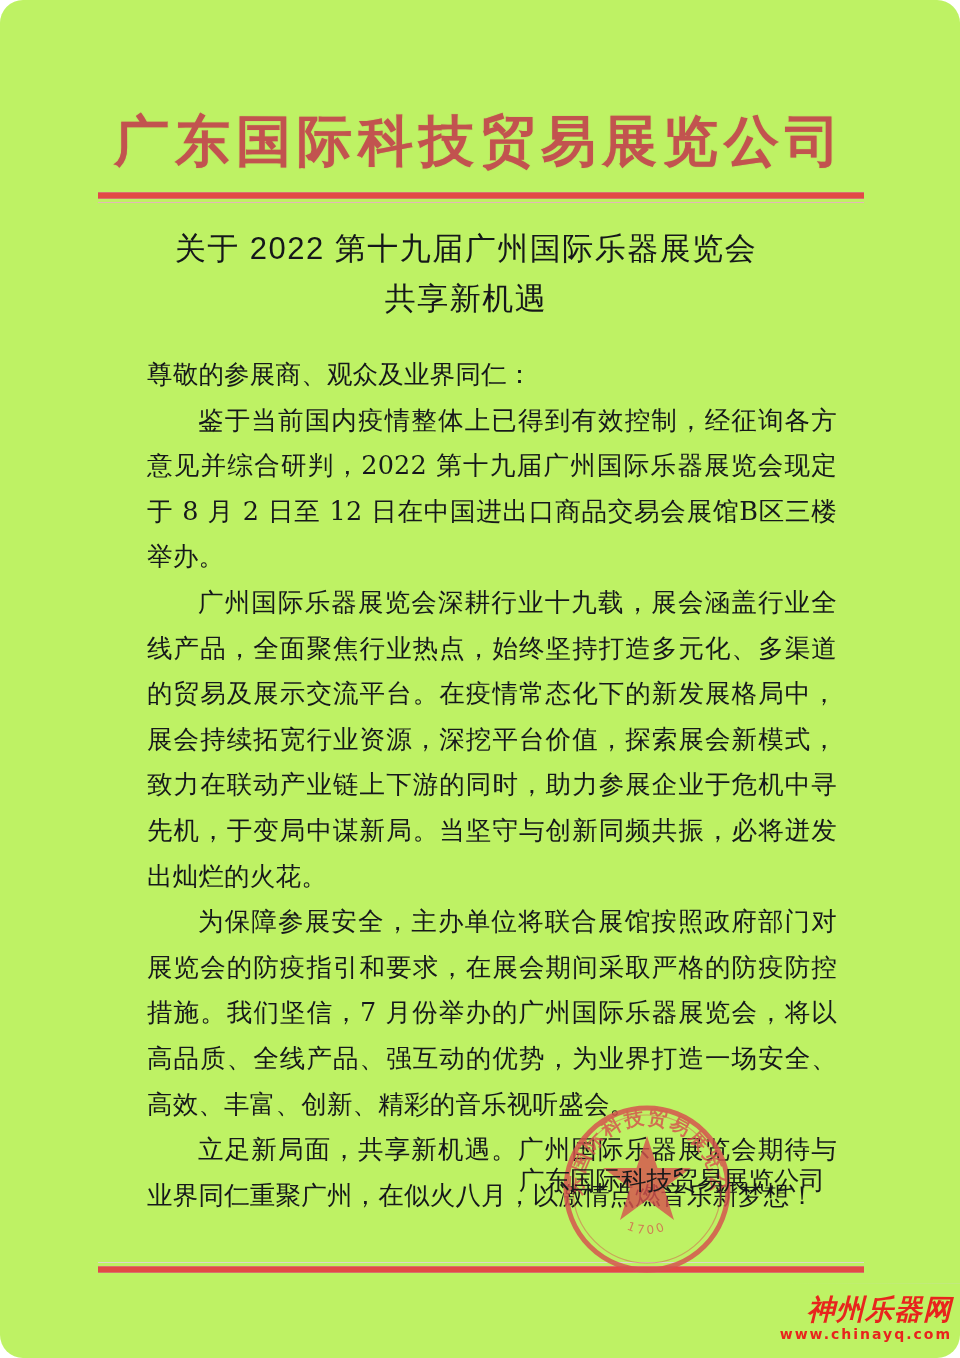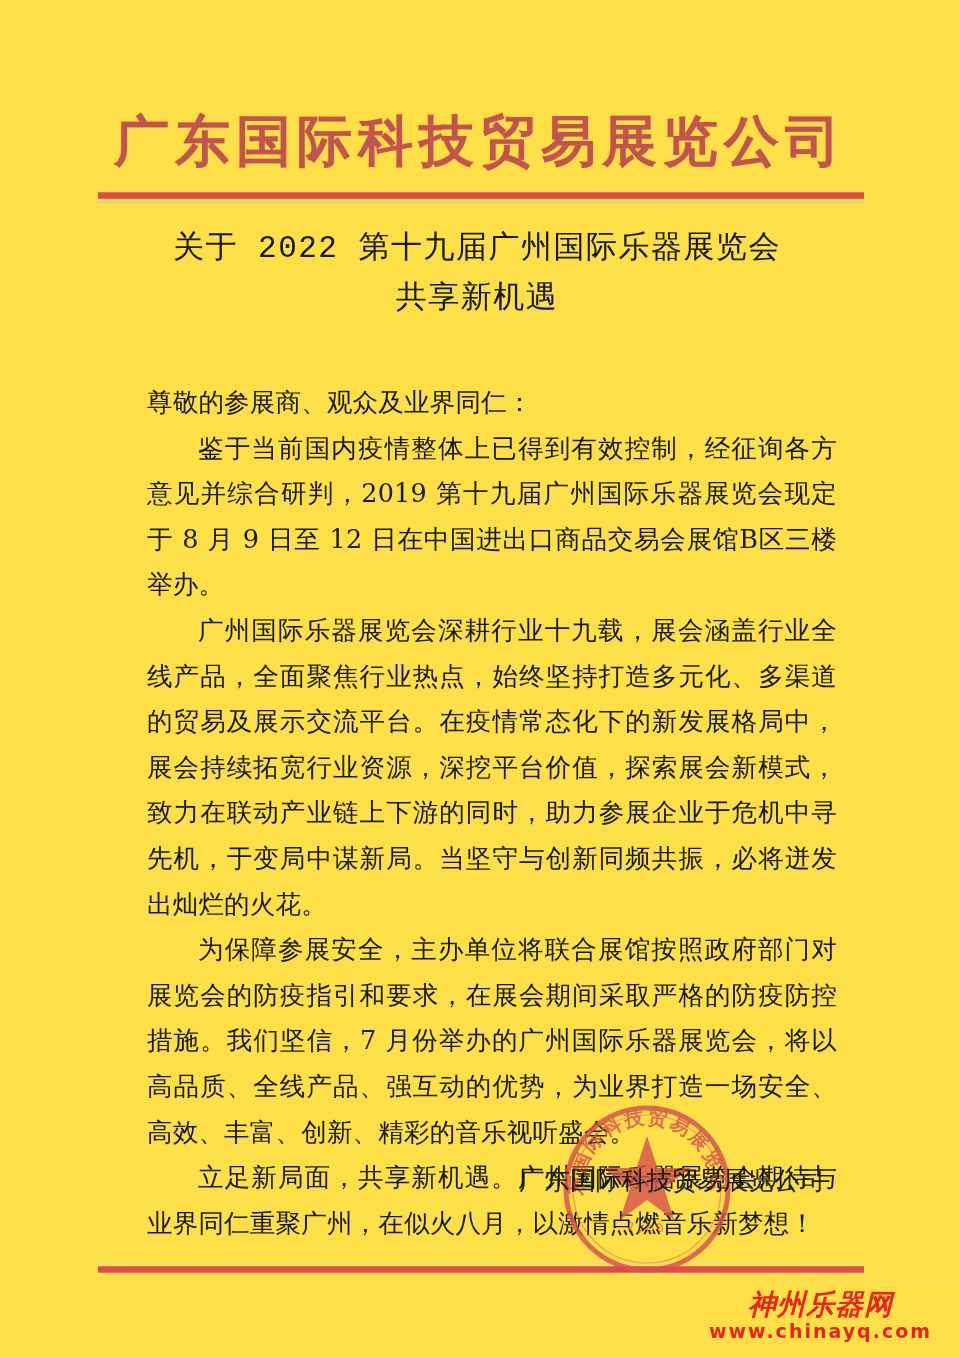--- a/index.html
+++ b/index.html
@@ -12,21 +12,22 @@
     height: 1358px;
     position: relative;
     overflow: hidden;
     font-family: "DejaVu Serif", "Liberation Serif", serif;
     color: #1a1a1a;
   }
 
   .page {
     position: absolute;
     inset: 0;
-    background: #fde047;
+    background: #bef264;
+    border-radius: 23px;
   }
 
   
   .letterhead {
     position: absolute;
     top: 112px;
     left: 0;
     width: 960px;
     text-align: center;
   }
@@ -56,28 +57,28 @@
   .rule-thin {
     margin-top: 3px;
     height: 1px;
     background: #e3b9b6;
   }
 
   
   .doc-title {
     position: absolute;
     top: 224px;
-    left: 127px;
+    left: 116px;
     width: 700px;
     text-align: center;
     font-size: 31px;
     line-height: 1.62;
     letter-spacing: 1.5px;
     color: #15171a;
-    font-family: Liberation Mono, monospace;
+    font-family: Liberation Sans, sans-serif;
   }
   .doc-title .line {
     display: block;
     white-space: nowrap;
   }
 
   
   .body-text {
     position: absolute;
     top: 352px;
@@ -89,21 +90,20 @@
     text-align: justify;
     text-justify: inter-ideograph;
     color: #16181b;
   }
   .para {
     margin: 0;
     text-indent: 2em;
   }
   .para.no-indent {
     text-indent: 0;
-    margin-top: 28px;
   }
 
   
   .signature {
     position: absolute;
     top: 1158px;
     left: 147px;
     width: 690px;
     font-size: 25.5px;
     line-height: 44px;
@@ -141,38 +141,38 @@
     width: 766px;
   }
   .rule-bottom .rule-thin {
     margin: 0 0 3px 0;
     background: #ded7cd;
   }
 
   
   .footer-watermark {
     position: absolute;
-    right: 28px;
+    right: 8px;
     bottom: 16px;
-    text-align: center;
+    text-align: right;
     line-height: 1.05;
   }
   .wm-cn {
     font-family: "DejaVu Sans", "Liberation Sans", sans-serif;
     font-size: 28px;
     font-weight: bold;
     font-style: italic;
     color: #e8241d;
     letter-spacing: 1px;
     white-space: nowrap;
   }
   .wm-url {
     margin-top: 3px;
     font-family: "DejaVu Sans", "Liberation Sans", sans-serif;
-    font-size: 19px;
+    font-size: 14px;
     font-weight: bold;
     color: #e8241d;
     letter-spacing: 2px;
     white-space: nowrap;
   }
   .wm-sheen {
     position: absolute;
     left: 0;
     bottom: 58px;
     width: 700px;
@@ -194,21 +194,21 @@
     <div class="rule-thin"></div>
   </div>
 
   <div class="doc-title">
     <span class="line">关于 2022 第十九届广州国际乐器展览会</span>
     <span class="line">共享新机遇</span>
   </div>
 
   <div class="body-text">
     <p class="para no-indent">尊敬的参展商、观众及业界同仁：</p>
-    <p class="para">鉴于当前国内疫情整体上已得到有效控制，经征询各方意见并综合研判，2019 第十九届广州国际乐器展览会现定于 8 月 9 日至 12 日在中国进出口商品交易会展馆B区三楼举办。</p>
+    <p class="para">鉴于当前国内疫情整体上已得到有效控制，经征询各方意见并综合研判，2022 第十九届广州国际乐器展览会现定于 8 月 2 日至 12 日在中国进出口商品交易会展馆B区三楼举办。</p>
     <p class="para">广州国际乐器展览会深耕行业十九载，展会涵盖行业全线产品，全面聚焦行业热点，始终坚持打造多元化、多渠道的贸易及展示交流平台。在疫情常态化下的新发展格局中，展会持续拓宽行业资源，深挖平台价值，探索展会新模式，致力在联动产业链上下游的同时，助力参展企业于危机中寻先机，于变局中谋新局。当坚守与创新同频共振，必将迸发出灿烂的火花。</p>
     <p class="para">为保障参展安全，主办单位将联合展馆按照政府部门对展览会的防疫指引和要求，在展会期间采取严格的防疫防控措施。我们坚信，7 月份举办的广州国际乐器展览会，将以高品质、全线产品、强互动的优势，为业界打造一场安全、高效、丰富、创新、精彩的音乐视听盛会。</p>
     <p class="para">立足新局面，共享新机遇。广州国际乐器展览会期待与业界同仁重聚广州，在似火八月，以激情点燃音乐新梦想！</p>
   </div>
 
   <div class="seal">
     <svg viewBox="0 0 178 178" width="178" height="178" aria-hidden="true">
       <defs>
         <path id="arcpath" d="M 24 89 A 65 65 0 0 1 154 89" fill="none"></path>
         <path id="arcbottom" d="M 44 89 A 45 45 0 0 0 134 89" fill="none"></path>

